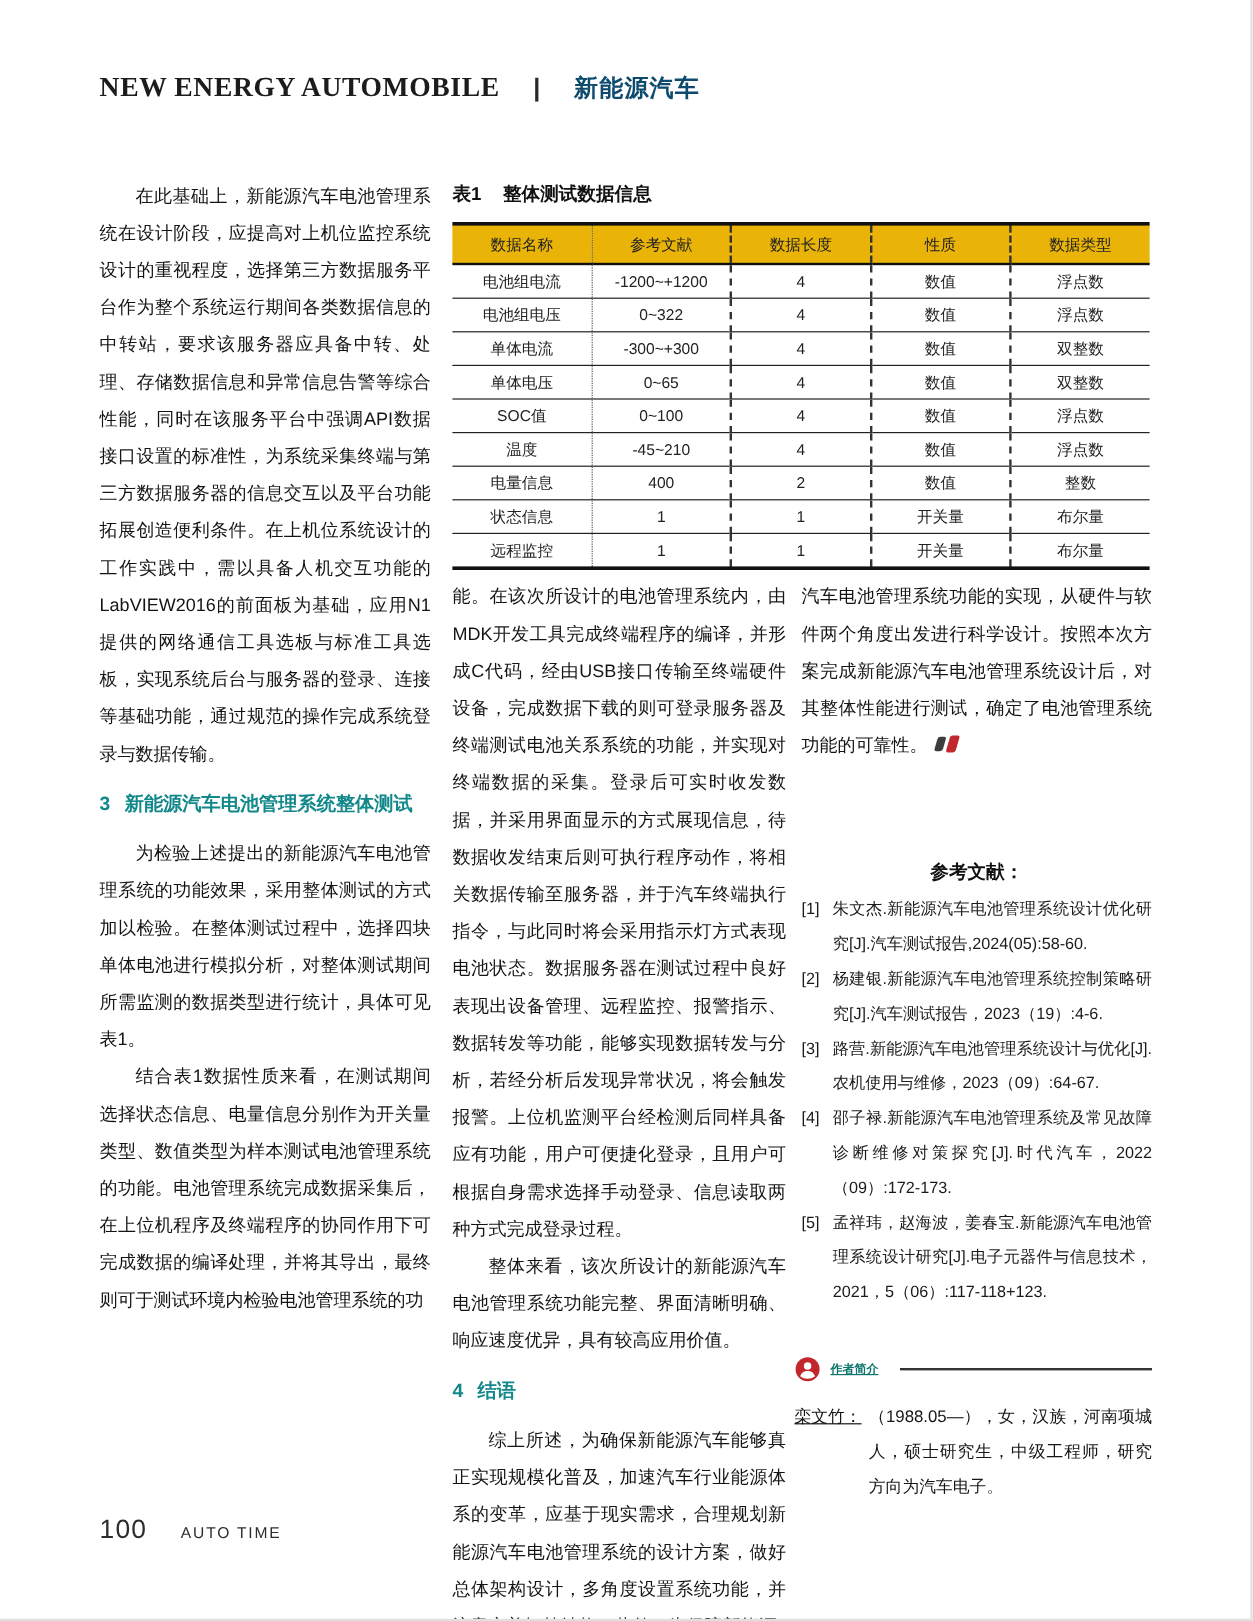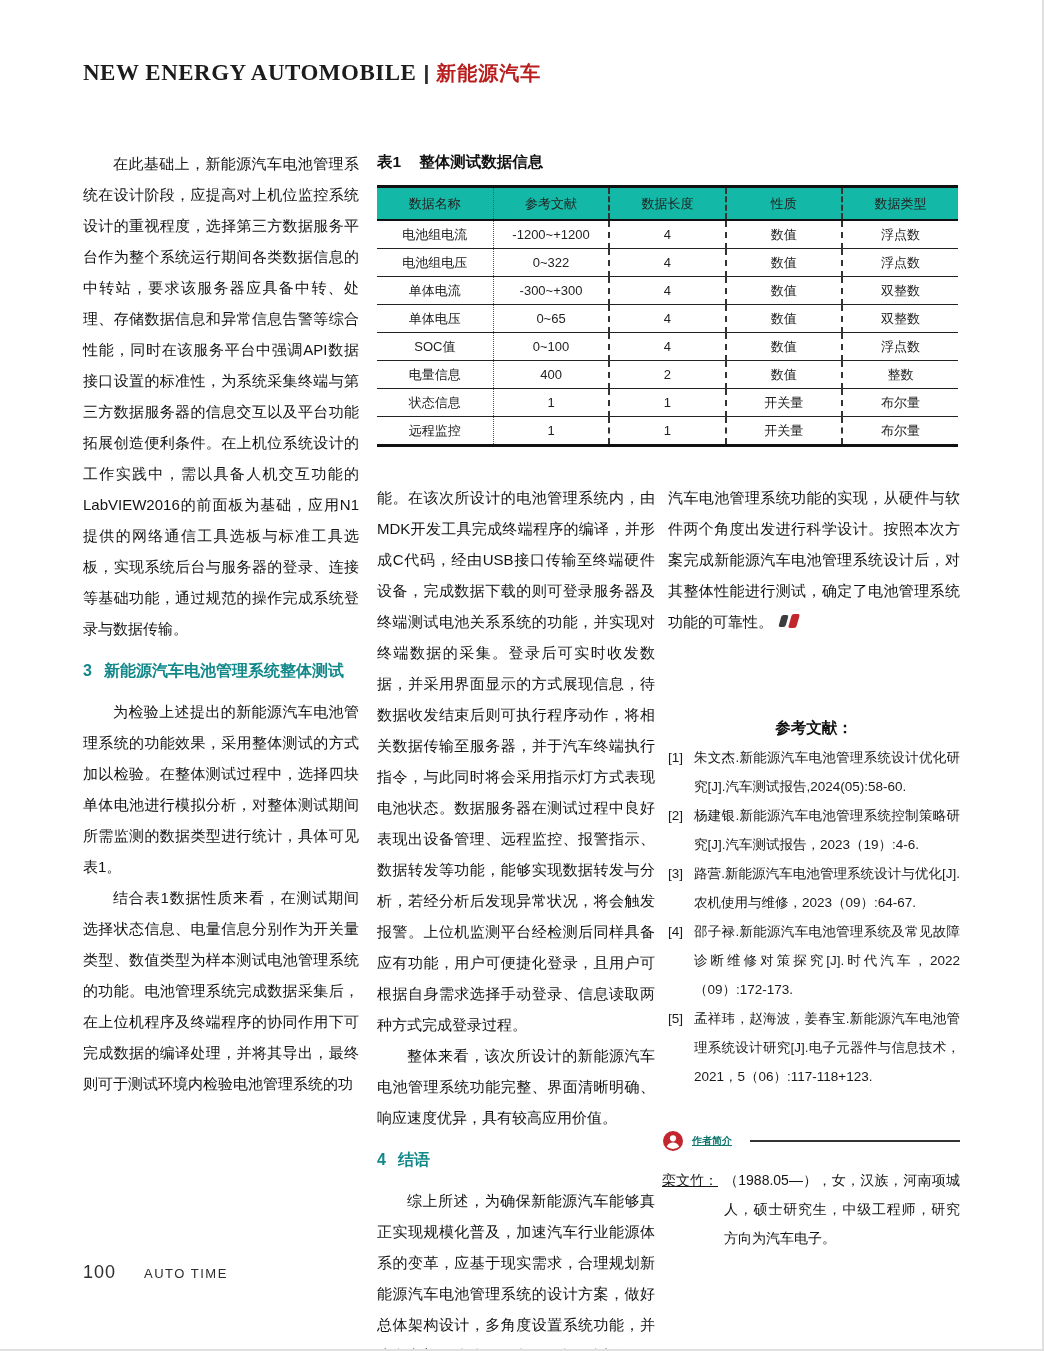--- a/index.html
+++ b/index.html
@@ -2,34 +2,34 @@
 <html><head>
 <meta charset="utf-8">
 <style>
   html,body{margin:0;padding:0;background:#ffffff;}
   .page{
     position:relative;width:1044px;height:1351px;background:#ffffff;overflow:hidden;
     font-family:"Liberation Sans","DejaVu Sans",sans-serif;color:#1b1b1b;
     border-right:2px solid #e0e0e0;border-bottom:2px solid #e0e0e0;box-sizing:border-box;
   }
   
-  .mag-header{position:absolute;left:83px;top:60px;display:flex;align-items:baseline;gap:7px;}
+  .mag-header{position:absolute;left:83px;top:60px;display:flex;align-items:baseline;gap:28px;}
   .mag-title-en{font-family:"Liberation Serif","DejaVu Serif",serif;font-weight:bold;font-size:23px;letter-spacing:.5px;color:#1c1c1c;}
   .mag-divider{font-size:21px;font-weight:bold;color:#2a2a2a;}
-  .mag-title-zh{font-size:20px;font-weight:bold;color:#b91c1c;letter-spacing:1px;}
+  .mag-title-zh{font-size:20px;font-weight:bold;color:#0c4a6e;letter-spacing:1px;}
   
   .col{position:absolute;text-align:justify;font-size:15px;line-height:31px;color:#141414;}
   .col p{margin:0;}
   .col p.indent{text-indent:2em;}
   .sec-heading{display:flex;gap:12px;align-items:baseline;color:#12888b;font-weight:bold;font-size:16px;margin:14px 0 12px 0;line-height:26px;text-align:left;}
   
   .table-block{position:absolute;left:377px;top:152px;width:581px;}
   .table-caption{display:flex;gap:18px;font-weight:bold;font-size:15.5px;color:#111;margin-bottom:12px;}
   table.data-table{width:100%;border-collapse:collapse;border-top:3px solid #111;border-bottom:3px solid #111;font-size:13px;color:#222;}
-  table.data-table th{background:#14b8a6;font-weight:normal;height:29px;border-bottom:2px solid #111;}
+  table.data-table th{background:#eab308;font-weight:normal;height:29px;border-bottom:2px solid #111;}
   table.data-table td{height:25px;text-align:center;border-bottom:1px solid #222;}
   table.data-table tr td:first-child,table.data-table tr th:first-child{border-left:none;}
   table.data-table td+td,table.data-table th+th{border-left:2px dashed #333;}
   table.data-table td:nth-child(2),table.data-table th:nth-child(2){border-left:1px dotted #555;}
   table.data-table col.c1{width:20%;} table.data-table col.c2{width:20%;}
   table.data-table col.c3{width:20%;} table.data-table col.c4{width:20%;}
   table.data-table col.c5{width:20%;}
   
   .endmark{display:inline-block;width:22px;height:15px;margin-left:5px;position:relative;top:2px;}
   .endmark::before{content:"";position:absolute;left:2px;top:1px;width:7px;height:12px;background:#3d3d3d;transform:skewX(-16deg);border-radius:2px;}
@@ -42,21 +42,21 @@
   
   .author-block{position:absolute;left:662px;top:1130px;width:298px;}
   .author-head{display:flex;align-items:center;gap:8px;}
   .author-head .label{font-weight:bold;font-size:10px;color:#0f766e;text-decoration:underline;}
   .author-rule{flex:1;height:1.5px;background:#333;margin-left:10px;}
   .author-body{display:flex;margin-top:14px;font-size:14px;line-height:29px;color:#161616;}
   .author-name{flex:0 0 auto;margin-right:6px;text-decoration:underline;}
   .author-bio{flex:1;text-align:justify;}
   
   .page-footer{position:absolute;left:83px;top:1262px;display:flex;align-items:baseline;gap:16px;color:#2d2d2d;}
-  .page-number{font-size:18px;letter-spacing:1px;}
+  .page-number{font-size:22px;letter-spacing:1px;}
   .journal-name{font-size:13px;letter-spacing:1.5px;padding-left:12px;}
 </style>
 </head>
 <body>
 
 <div class="page">
 
   <div class="mag-header">
     <span class="mag-title-en">NEW ENERGY AUTOMOBILE</span>
     <span class="mag-divider">|</span>
@@ -125,20 +125,27 @@
             <td>双整数</td>
           </tr>
           <tr>
             <td>SOC值</td>
             <td>0~100</td>
             <td>4</td>
             <td>数值</td>
             <td>浮点数</td>
           </tr>
           <tr>
+            <td>温度</td>
+            <td>-45~210</td>
+            <td>4</td>
+            <td>数值</td>
+            <td>浮点数</td>
+          </tr>
+          <tr>
             <td>电量信息</td>
             <td>400</td>
             <td>2</td>
             <td>数值</td>
             <td>整数</td>
           </tr>
           <tr>
             <td>状态信息</td>
             <td>1</td>
             <td>1</td>

